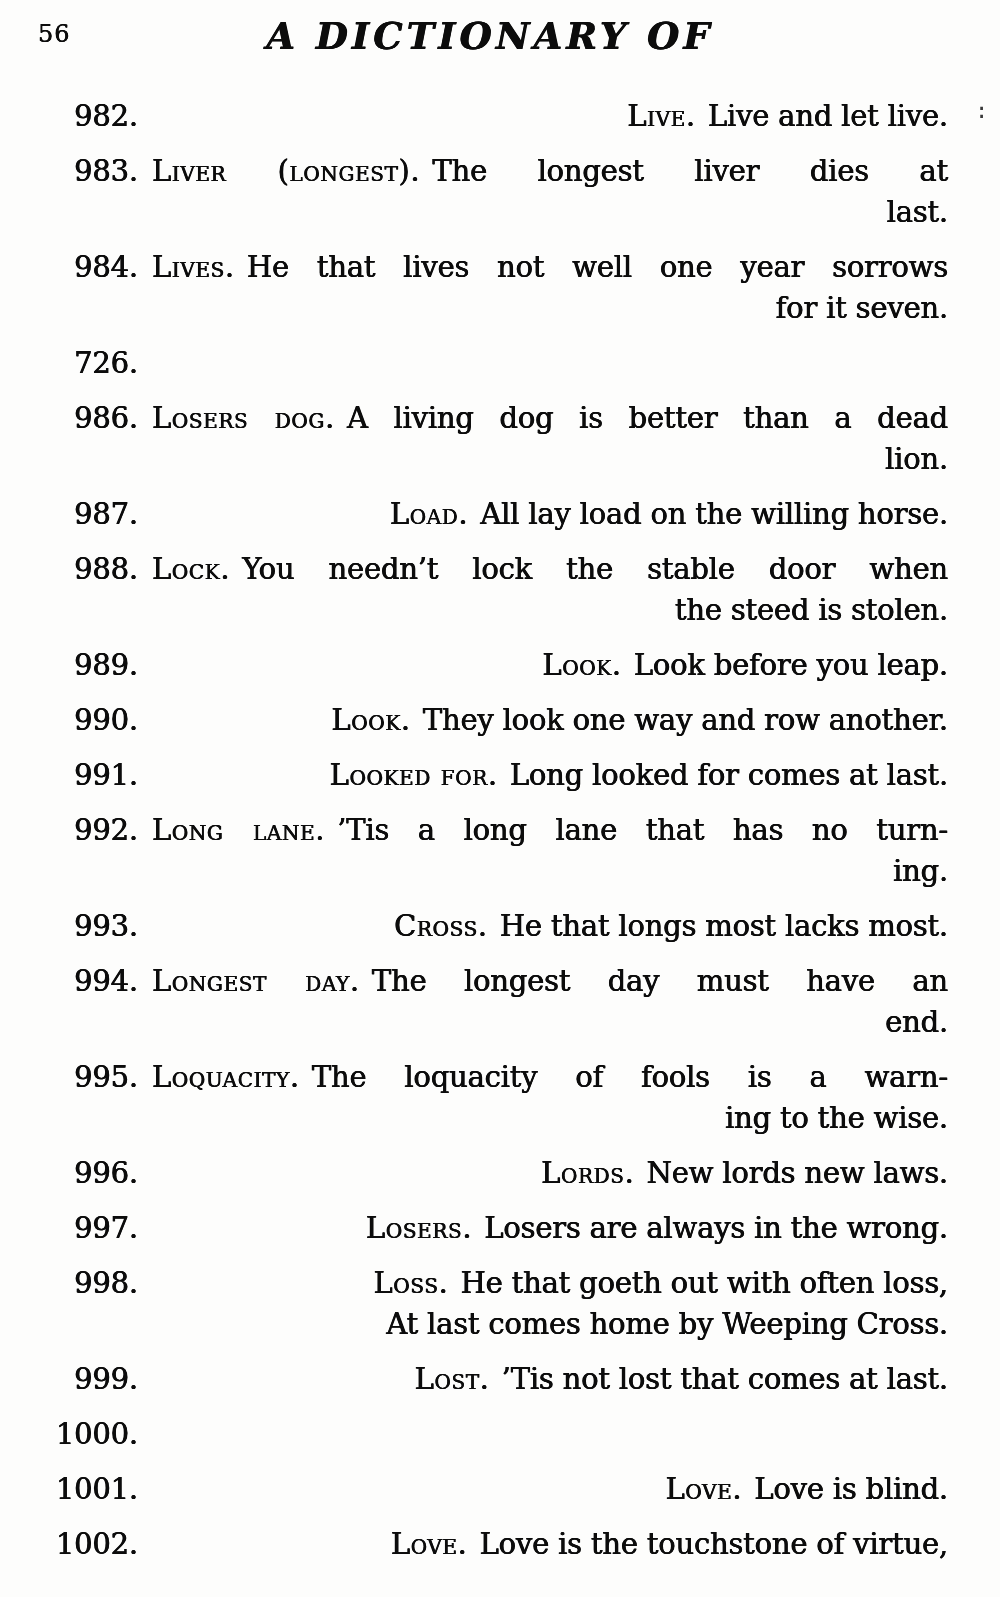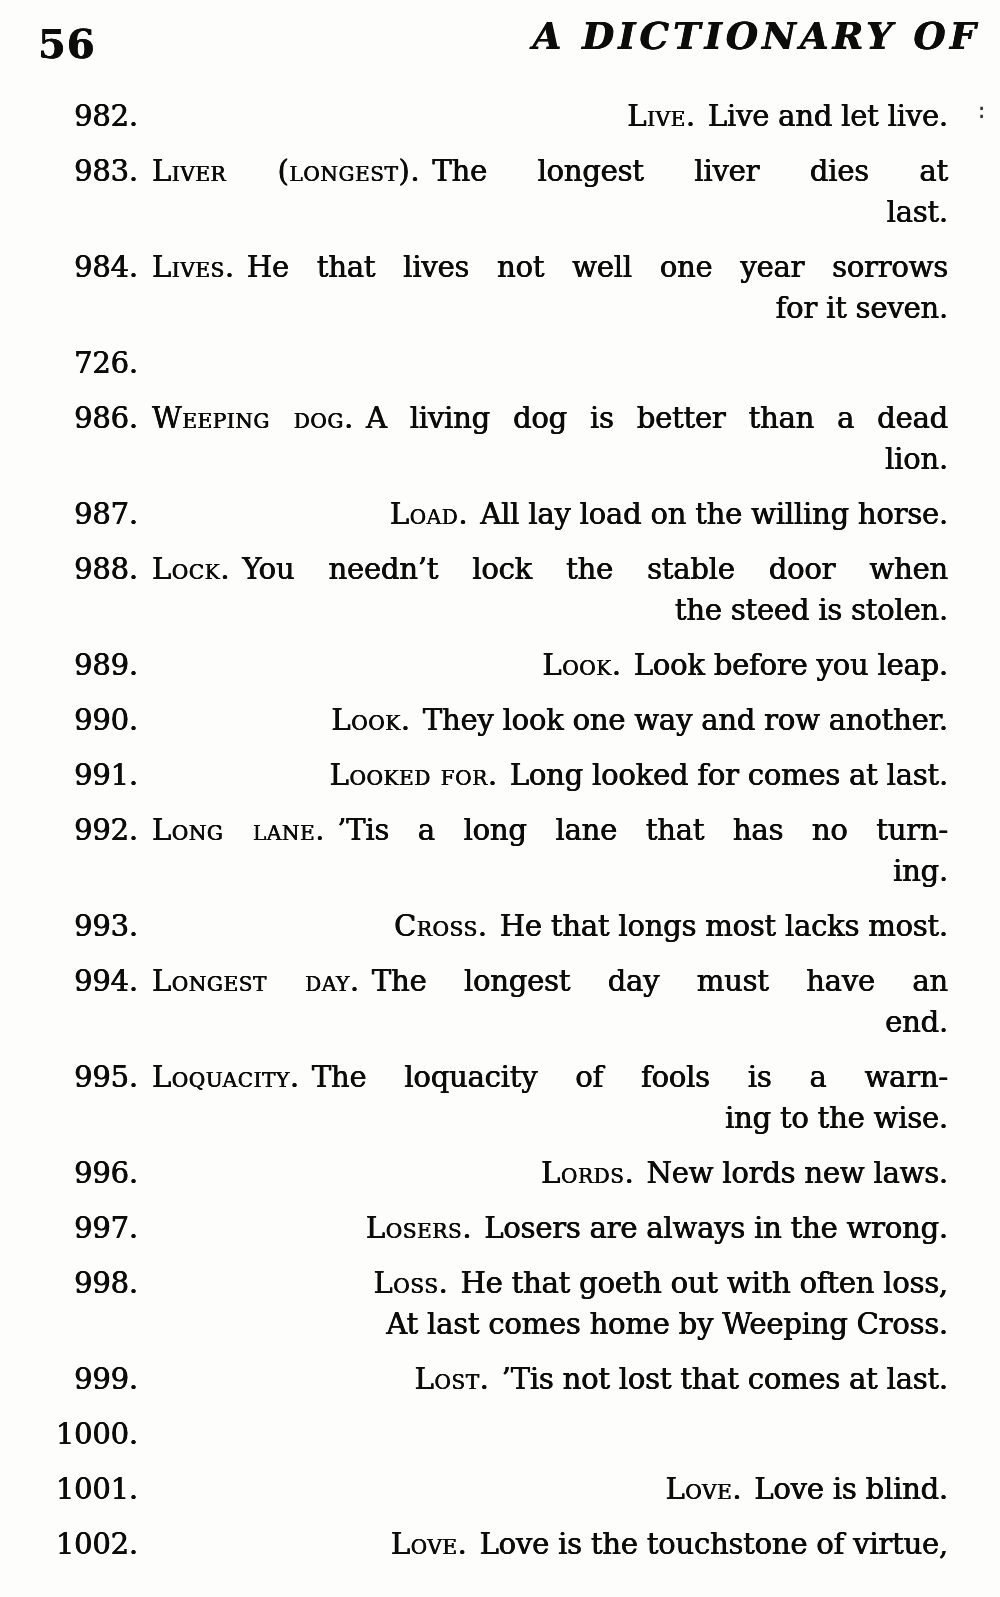--- a/index.html
+++ b/index.html
@@ -21,30 +21,30 @@
     position: absolute;
     top: 14px;
     left: 0;
     right: 0;
     height: 60px;
   }
   .folio {
     position: absolute;
     left: 38px;
     top: 6px;
-    font-size: 40px;
-    font-weight: bold;
+    font-size: 24px;
+    font-weight: normal;
     letter-spacing: 1px;
   }
   .running-title {
     position: absolute;
     left: 0;
     right: 20px;
     top: 0;
-    text-align: right;
+    text-align: center;
     font-style: italic;
     font-weight: bold;
     font-size: 37px;
     letter-spacing: 4px;
     white-space: nowrap;
   }
   .scan-artifact {
     position: absolute;
     left: 975px;
     top: 98px;
@@ -132,21 +132,21 @@
       </div>
     </div>
 
     <div class="entry">
       <div class="num">726.</div>
     </div>
 
     <div class="entry">
       <div class="num">986.</div>
       <div class="body">
-        <div class="line justify"><span class="hw">Weeping dog.</span><span>A living dog is better than a dead</span></div>
+        <div class="line justify"><span class="hw">Losers dog.</span><span>A living dog is better than a dead</span></div>
         <div class="line">lion.</div>
       </div>
     </div>
 
     <div class="entry">
       <div class="num">987.</div>
       <div class="body">
         <div class="line"><span class="hw">Load.</span><span>All lay load on the willing horse.</span></div>
       </div>
     </div>

